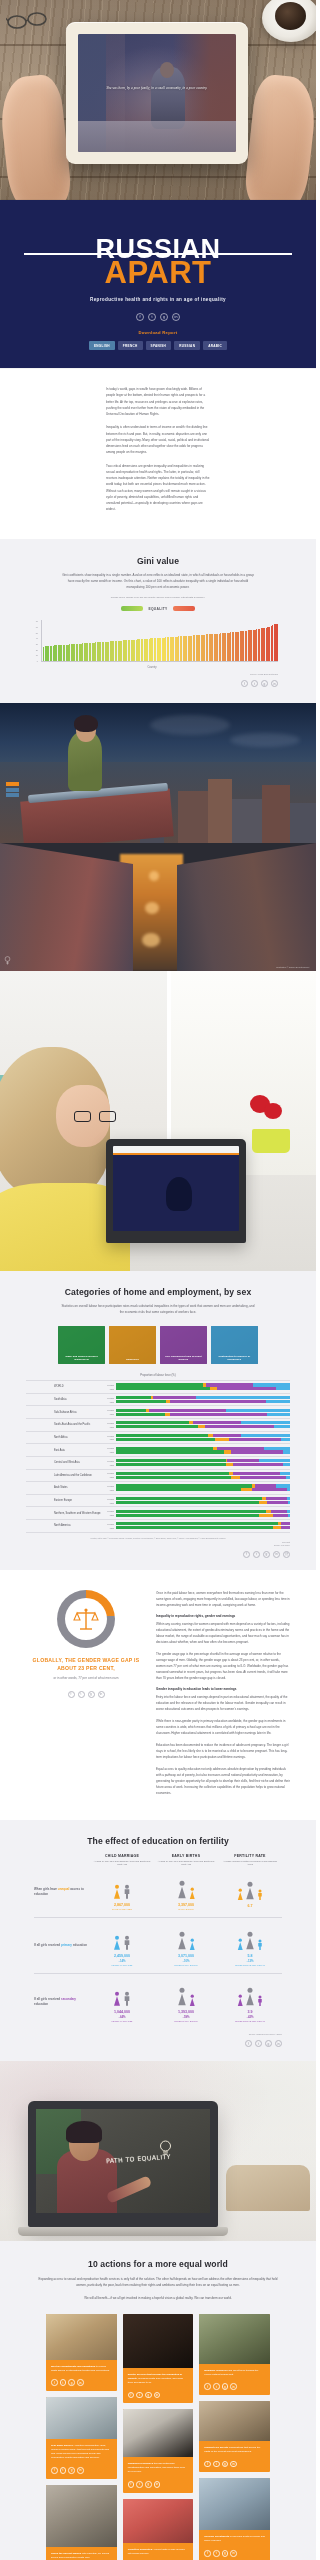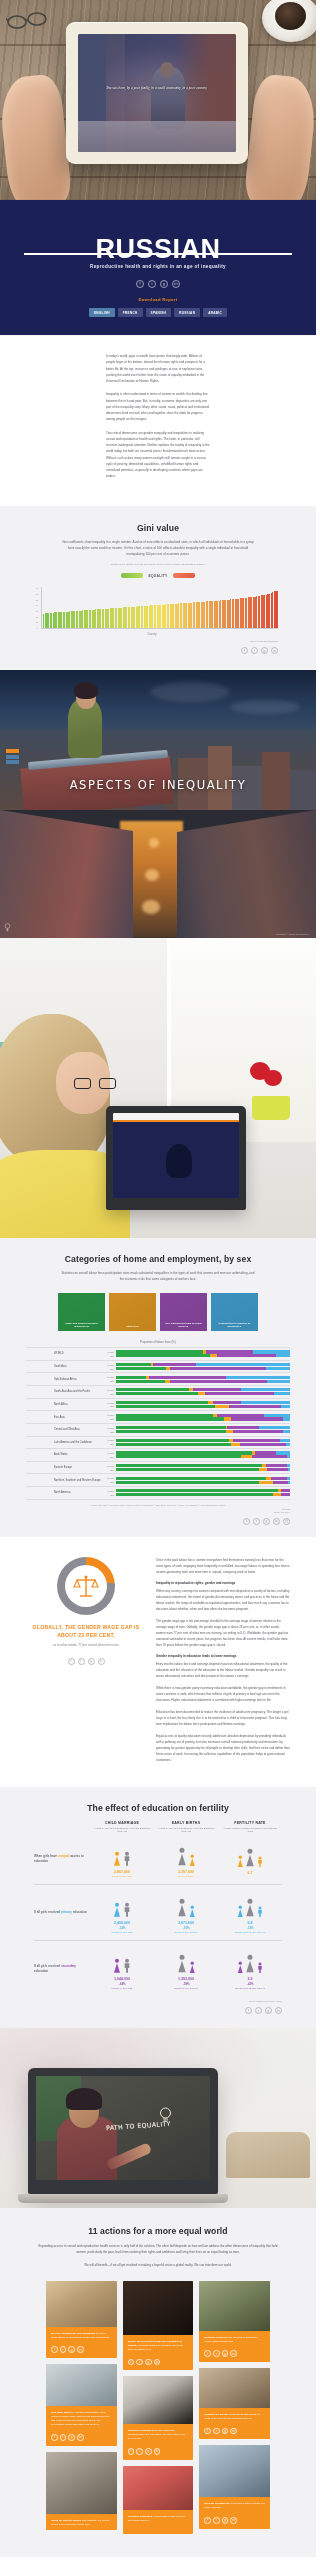--- a/index.html
+++ b/index.html
@@ -361,20 +361,21 @@
         <div class="ts-head"></div>
         <div class="ts-bed"></div>
         <div class="ts-quote">She was born, by a poor family, in a small community, in a poor country.</div>
       </div>
     </div>
   </div>
 
   <div class="hero-title">
     <div class="t-worlds">RUSSIAN</div>
     <div class="t-rule"></div>
+    <div class="t-apart">APART</div>
     <div class="t-sub">Reproductive health and rights in an age of inequality</div>
     <div class="social-row">
       <div class="soc">f</div>
       <div class="soc">t</div>
       <div class="soc">g</div>
       <div class="soc">in</div>
     </div>
     <div class="dl-label">Download Report</div>
     <div class="lang-row">
       <div class="lang active">ENGLISH</div>
@@ -584,21 +585,20 @@
     <div class="asp-wall"></div>
     <div class="asp-rail"></div>
     <div class="asp-girl-body"></div>
     <div class="asp-girl-head"></div>
     <div class="asp-girl-hair"></div>
     <div class="asp-swatches">
       <div class="asp-sw" style="background:#f08a1c"></div>
       <div class="asp-sw" style="background:#4f7fa8"></div>
       <div class="asp-sw" style="background:#4f7fa8"></div>
     </div>
-    <div class="asp-title">ASPECTS OF INEQUALITY</div>
   </div>
 
   <div class="alley">
     <div class="alley-glow"></div>
     <div class="alley-l"></div>
     <div class="alley-r"></div>
     <div class="alley-lamp" style="left:47%;top:22%;width:10px;height:10px"></div>
     <div class="alley-lamp" style="left:46%;top:46%;width:14px;height:12px"></div>
     <div class="alley-lamp" style="left:45%;top:70%;width:18px;height:14px"></div>
     <svg class="alley-badge" viewBox="0 0 7 9">
@@ -1188,21 +1188,21 @@
         <svg class="pl-bulb" viewBox="0 0 13 17">
           <circle cx="6.5" cy="6" r="5" fill="none" stroke="#ece6d6" stroke-width="1"></circle>
           <path d="M4 12 h5 M4.5 14 h4" stroke="#ece6d6" stroke-width="1"></path>
         </svg>
       </div>
       <div class="pl-base"></div>
     </div>
   </div>
 
   <div class="actions">
-    <div class="sec-title">11 actions for a more equal world</div>
+    <div class="sec-title">10 actions for a more equal world</div>
     <div class="act-desc">Expanding access to sexual and reproductive health services is only half of the solution. The other half depends on how well we address the other dimensions of inequality that hold women, particularly the poor, back from realizing their rights and ambitions and living their lives on an equal footing as men.</div>
     <div class="act-desc second">We will all benefit—if we all get involved in making a hopeful vision a global reality. We can transform our world.</div>
     <div class="masonry" id="action-tiles">
         <div class="tile">
           <div class="tile-img" style="height: 46px; background: linear-gradient(150deg, rgb(217, 195, 154) 0%, rgb(183, 154, 111) 45%, rgb(140, 116, 82) 100%);"></div>
           <div class="tile-body">
             <div class="tile-text"><b>Meet all commitments and obligations</b> to human rights agreed in international treaties and conventions.</div>
           </div>
           <div class="tile-social">
             <div class="soc-w">f</div>

